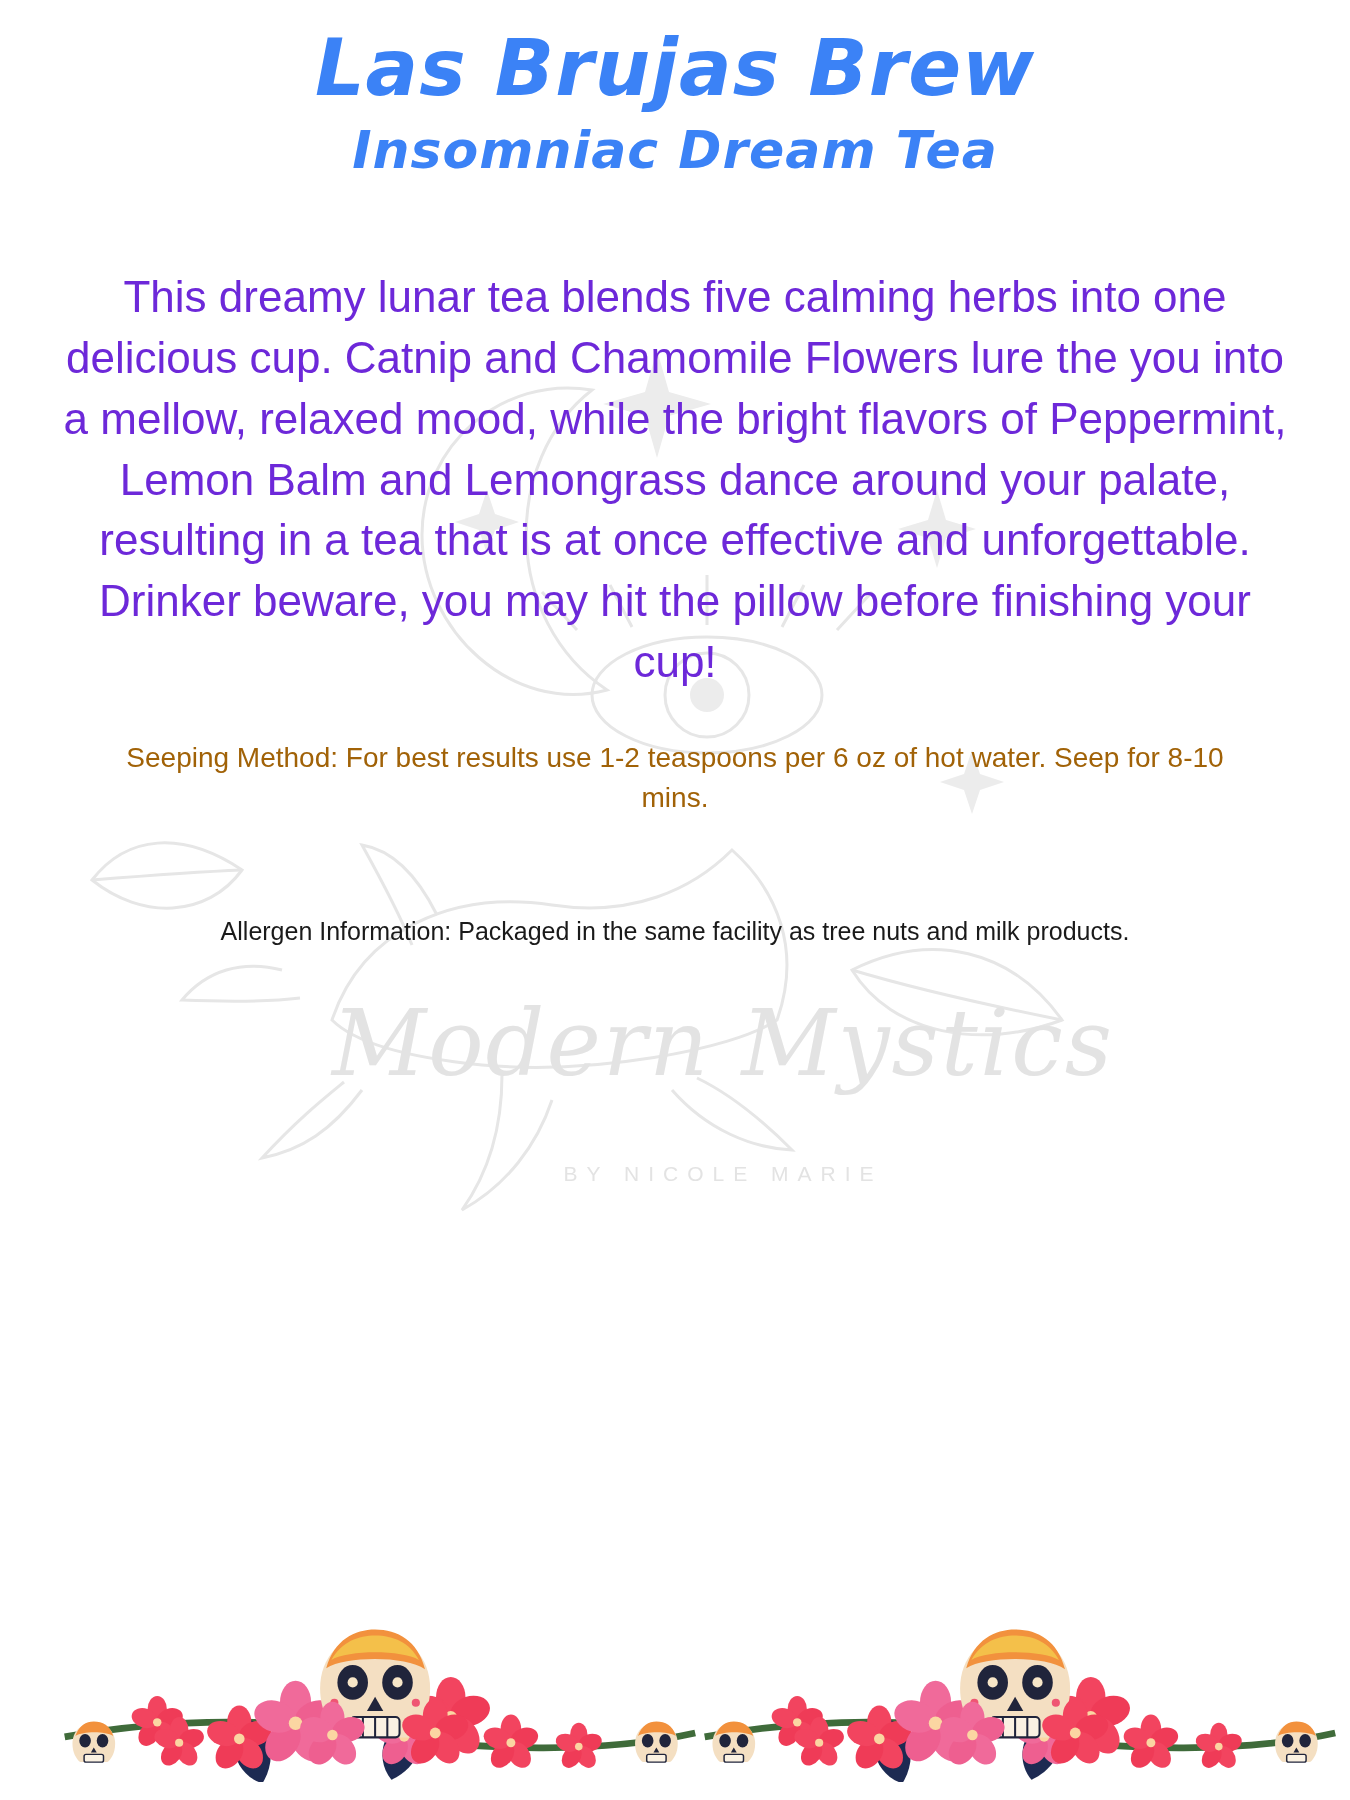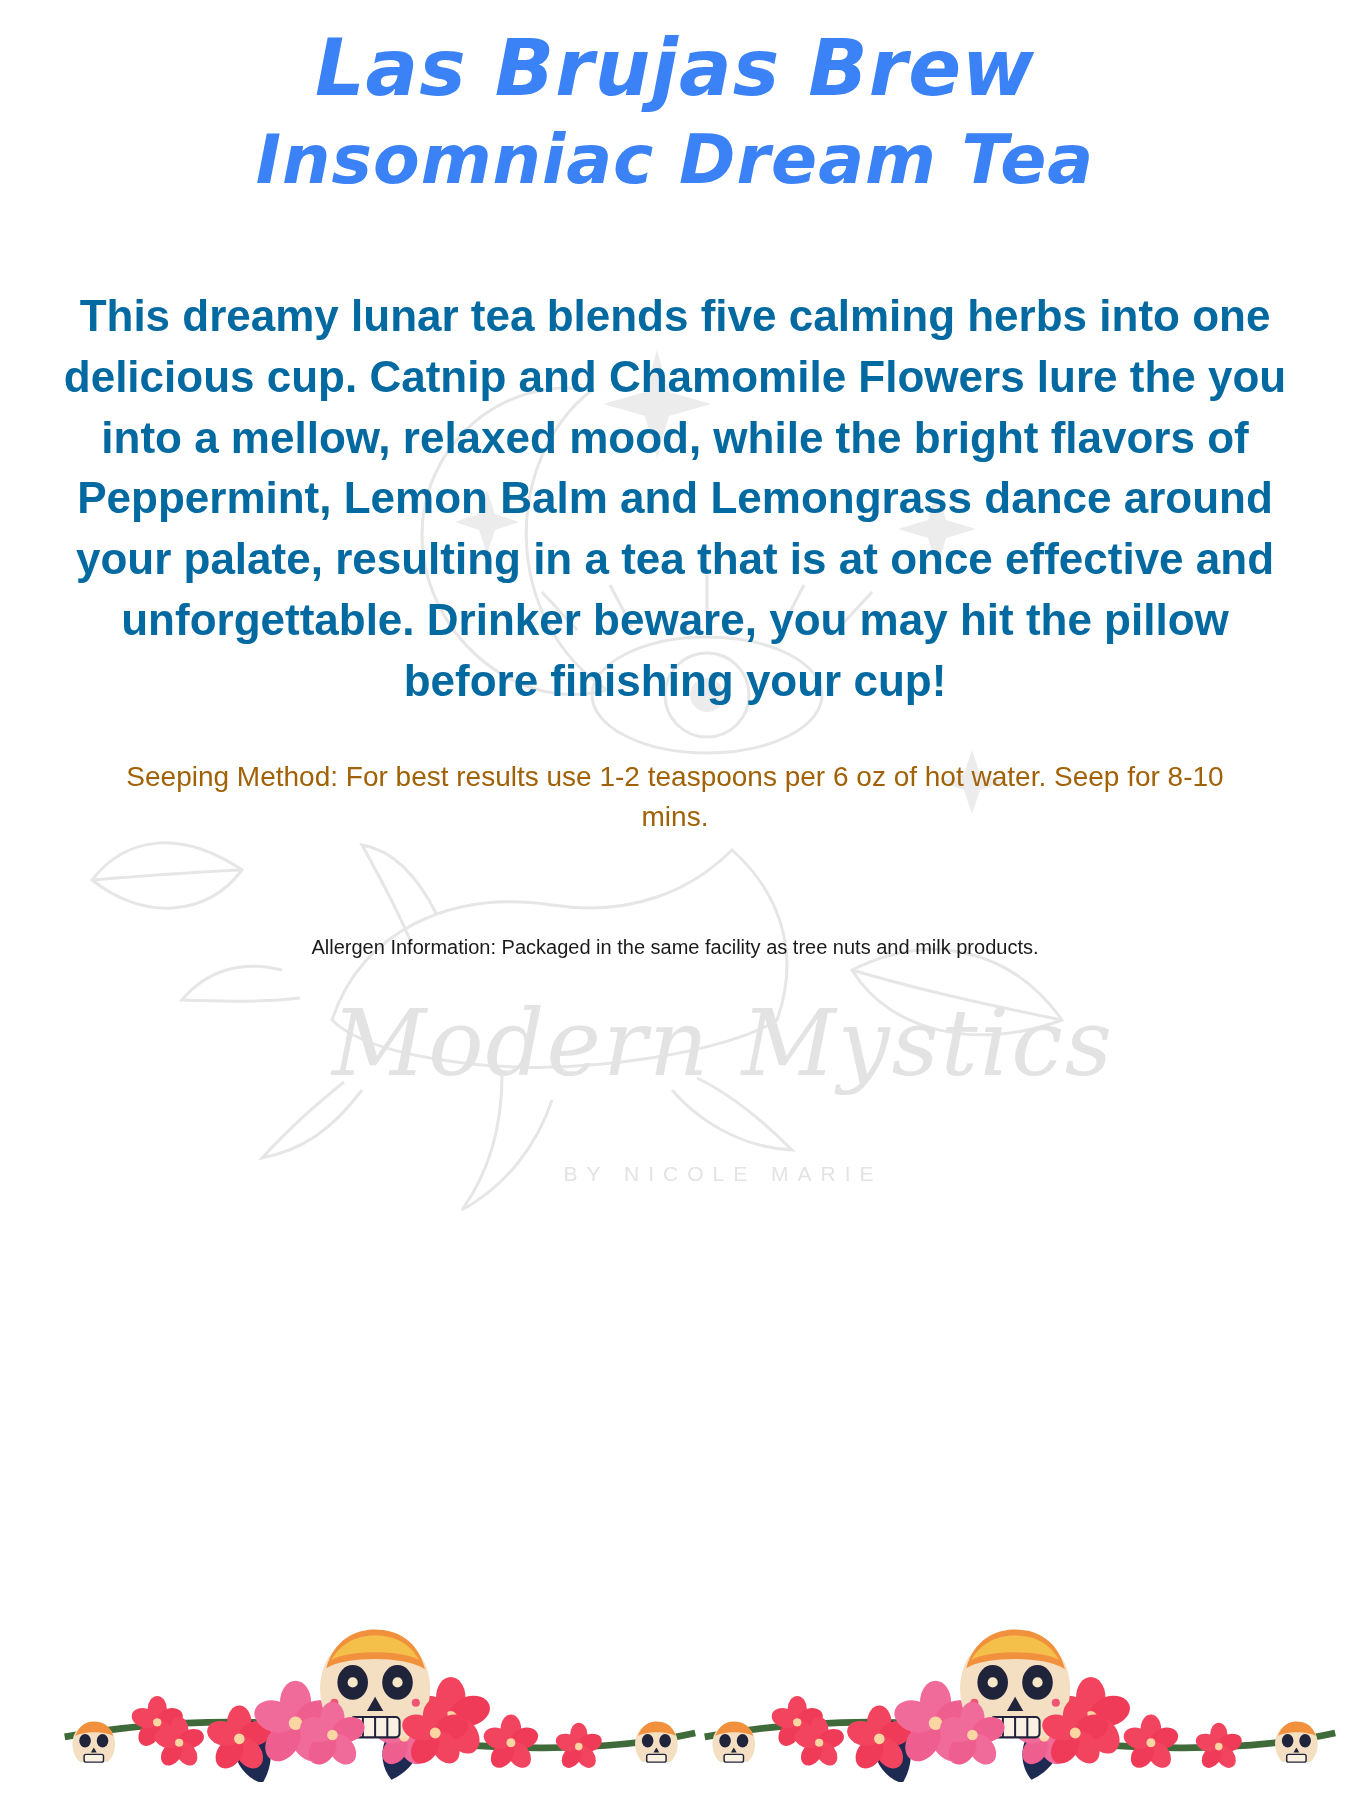--- a/index.html
+++ b/index.html
@@ -58,54 +58,54 @@
   }
   .title-line {
     font-family: "DejaVu Sans", sans-serif;
     color: #3b82f6;
     font-weight: bold;
     font-style: italic;
     letter-spacing: 1px;
     line-height: 1.18;
   }
   .title-line-1 { font-size: 78px; }
-  .title-line-2 { font-size: 68px; margin-top: 6px; }
+  .title-line-2 { font-size: 52px; margin-top: 6px; }
 
   
   .content {
     position: relative;
     z-index: 2;
     padding: 0 55px;
     text-align: center;
   }
   .desc {
     font-size: 44px;
     line-height: 1.38;
-    color: #0369a1;
+    color: #6d28d9;
     margin-top: 86px;
-    font-weight: 700;
+    font-weight: 400;
   }
   .ingredients {
     font-size: 36px;
     line-height: 1.42;
     margin-top: 68px;
     color: #1a1a1a;
     padding: 0 40px;
     font-weight: 300;
   }
   .steeping {
     font-size: 28px;
     line-height: 1.42;
     margin-top: 46px;
     color: #a16207;
     padding: 0 60px;
     font-weight: 300;
   }
   .allergen {
-    font-size: 20px;
+    font-size: 25px;
     line-height: 1.42;
     margin-top: 96px;
     color: #1a1a1a;
     padding: 0 90px;
     font-weight: 300;
   }
 
   
   .footer-art {
     position: absolute;

